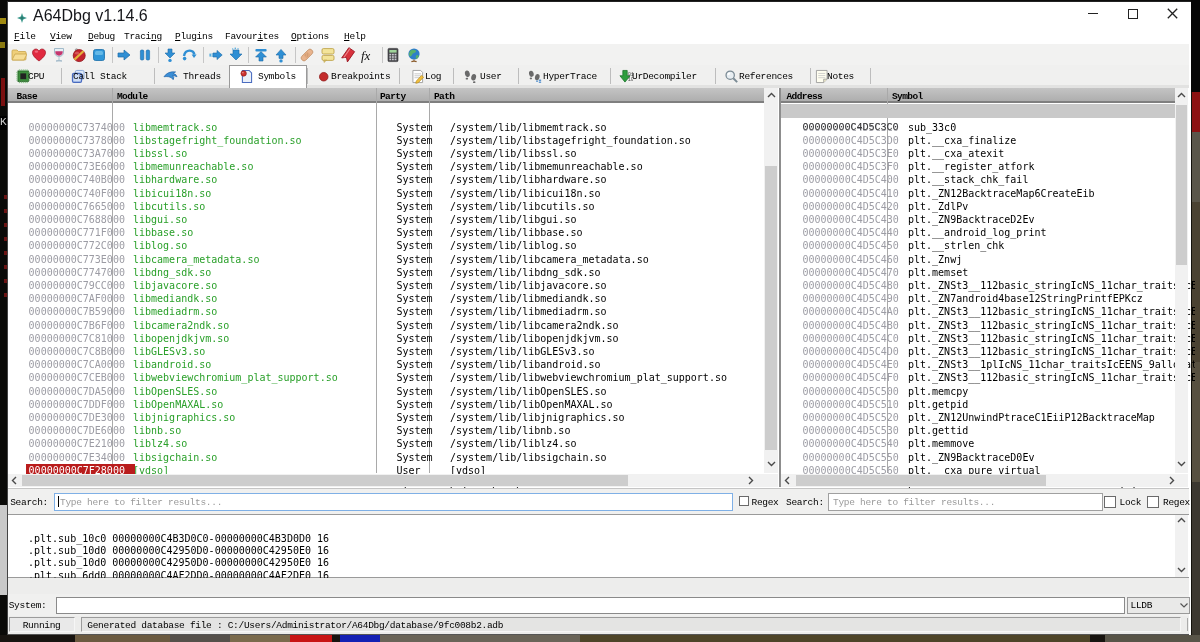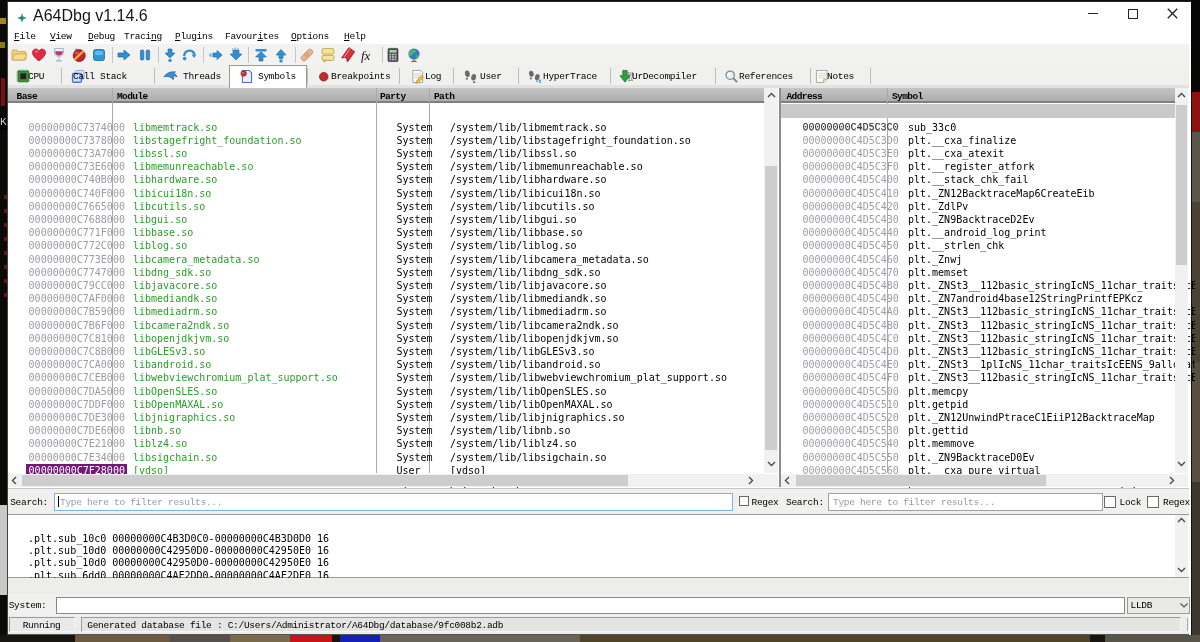--- a/index.html
+++ b/index.html
@@ -343,21 +343,21 @@
 00000000C7C81000
 00000000C7C8B000
 00000000C7CA0000
 00000000C7CEB000
 00000000C7DA5000
 00000000C7DDF000
 00000000C7DE3000
 00000000C7DE6000
 00000000C7E21000
 00000000C7E34000
-<span style="display:inline-block;background:#701a75;color:#fff;padding:0 2px;margin-left:-2.6px;padding-left:2.6px">00000000C7F28000</span>
+<span style="display:inline-block;background:#b91c1c;color:#fff;padding:0 10px;margin-left:-2.6px;padding-left:2.6px">00000000C7F28000</span>
 00000000C7F29000
 </pre>
 <pre class="dat abs" id="colModule" style="left:117px;top:104.6px;color:#2aa02a">libmemtrack.so
 libstagefright_foundation.so
 libssl.so
 libmemunreachable.so
 libhardware.so
 libicui18n.so
 libcutils.so
 libgui.so

